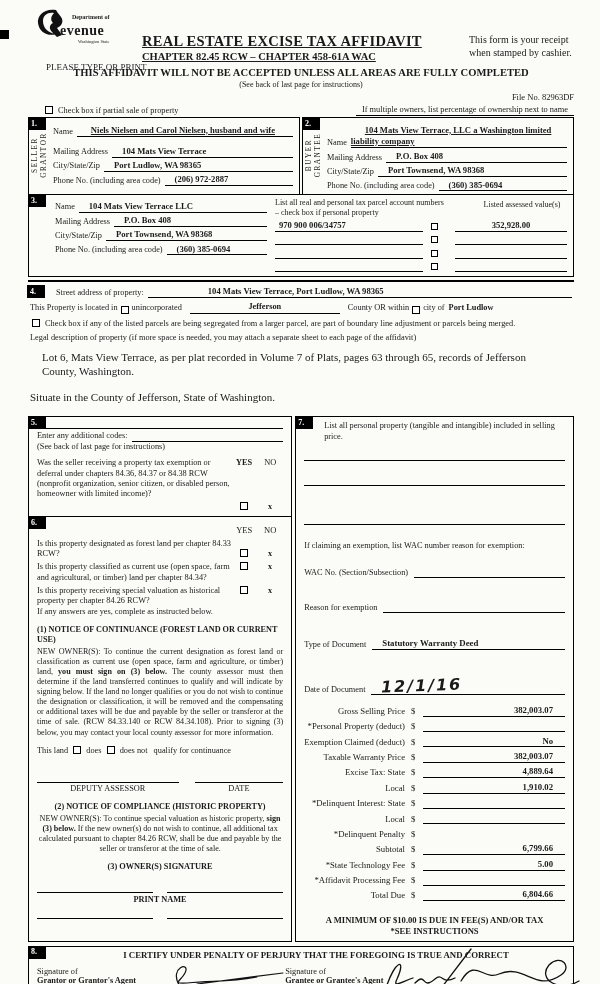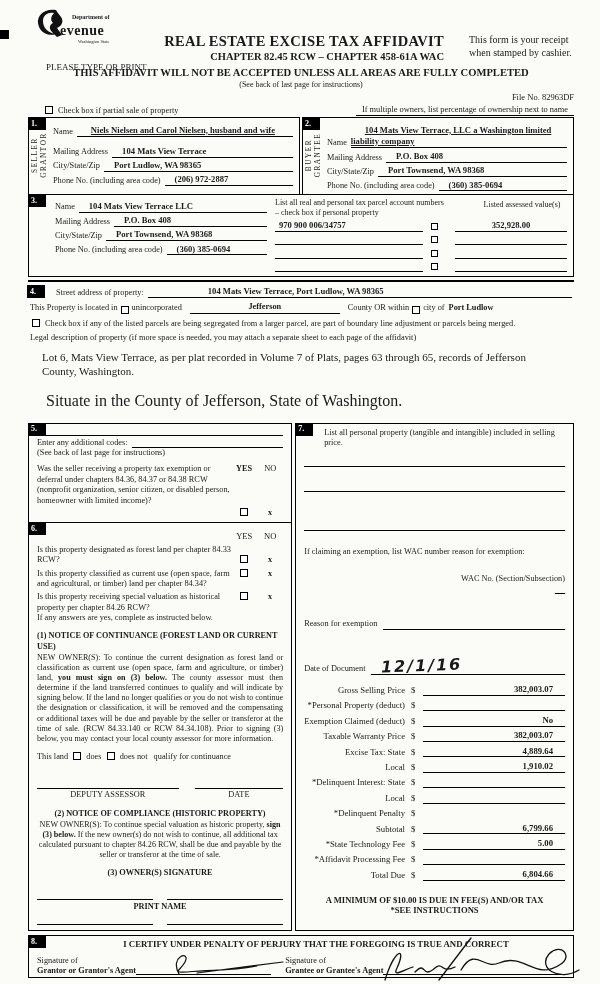--- a/index.html
+++ b/index.html
@@ -13,21 +13,21 @@
   .scan-artifact { position:absolute; left:0; top:30px; width:9px; height:9px; background:#000; }
 
   
   .hdr { position:relative; height:86px; }
   .logo { position:absolute; left:8px; top:2px; display:flex; }
   .logo-txt { margin-left:-10px; margin-top:6px; }
   .logo-dept { font-size:6px; font-weight:bold; margin-left:12px; }
   .logo-rev { font-size:14px; font-weight:bold; letter-spacing:0.5px; }
   .logo-state { font-size:4.5px; text-align:right; }
   .type-print { position:absolute; left:18px; top:56px; font-size:9px; }
-  .title-blk { position:absolute; left:114px; right:130px; top:26px; text-align:right; }
+  .title-blk { position:absolute; left:114px; right:130px; top:26px; text-align:left;text-decoration:underline; }
   .title { font-size:14.5px; font-weight:bold; letter-spacing:0.3px; }
   .subtitle { font-size:10.5px; font-weight:bold; }
   .receipt { position:absolute; right:0; top:28px; width:105px; font-size:10px; }
   .warning { position:absolute; left:0; right:0; top:60px; text-align:center; font-size:10.6px; font-weight:bold; }
   .seeback { position:absolute; left:0; right:0; top:74px; text-align:center; font-size:8px; }
   .fileno { text-align:right; font-size:8.5px; height:11px; }
   .toprow { display:flex; justify-content:space-between; align-items:flex-end; height:13px; }
   .toprow .left { padding-left:14px; }
   .mult { border-bottom:1px solid #000; padding:0 6px; font-size:8.4px; }
 
@@ -61,21 +61,21 @@
   .p3val { flex:1; border-bottom:1px solid #000; text-align:center; font-weight:bold; font-size:8.6px; margin-left:10px; min-height:10px; }
 
   
   .s4 { border-top:2px solid #000; margin-top:3px; position:relative; padding:4px 2px 2px 2px; }
   .s4row1 { display:flex; align-items:flex-end; padding-left:26px; }
   .s4row2 { display:flex; align-items:flex-end; margin-top:4px; }
   .countyline { width:150px; border-bottom:1px solid #000; text-align:center; font-weight:bold; }
   .s4row3 { margin-top:5px; padding-left:2px; }
   .s4legal-lbl { margin-top:4px; }
   .legal { font-size:11px; margin:8px 0 0 12px; width:92%; }
-  .situate { font-size:16px; margin:12px 0 8px 16px; }
+  .situate { font-size:11px; margin:12px 0 8px 0; }
 
   
   .cols { display:flex; align-items:stretch; margin-top:2px; }
   .colL { width:268px; display:flex; flex-direction:column; }
   .colR { flex:1; margin-left:3px; border:1.5px solid #000; position:relative; padding:4px 8px 4px 8px; display:flex; flex-direction:column; }
   .s5 { border:1.5px solid #000; position:relative; padding:3px 8px 4px 8px; }
   .s6 { border:1.5px solid #000; border-top:none; position:relative; padding:2px 8px 5px 8px; flex:1; }
   .codes-row { display:flex; align-items:flex-end; padding-left:22px; }
   .codes-line { flex:1; border-bottom:1px solid #000; font-weight:bold; padding-left:34px; min-height:10px; }
   .addl-row { display:flex; align-items:flex-end; border-top:1px solid #000; margin-top:8px; padding-top:2px; }
@@ -358,27 +358,31 @@
       </div>
     </div>
 
     <div class="colR">
       <span class="numtab">7.</span>
       <div class="s7label">List all personal property (tangible and intangible) included in selling price.</div>
       <div class="blankline"></div>
       <div class="blankline" style="margin-top:24px;"></div>
       <div class="blankline" style="margin-top:38px;"></div>
       <div class="exemption-note">If claiming an exemption, list WAC number reason for exemption:</div>
-      <div class="wrow" style="margin-top:16px;flex-direction:column;">
+      <div class="wrow" style="margin-top:16px;">
         <span>WAC No. (Section/Subsection)</span>
         <span class="wline"></span>
       </div>
       <div class="wrow">
         <span>Reason for exemption</span>
         <span class="wline"></span>
+      </div>
+      <div class="wrow">
+        <span>Type of Document</span>
+        <span class="wline">Statutory Warranty Deed</span>
       </div>
       <div class="wrow" style="height:20px;">
         <span>Date of Document</span>
         <span class="wline"><span class="hw hw-big">12/1/16</span></span>
       </div>
       <div class="money">
         <div class="mrow">
             <span class="mlabel">Gross Selling Price</span>
             <span class="mdollar">$</span>
             <span class="mline">382,003.07</span>

